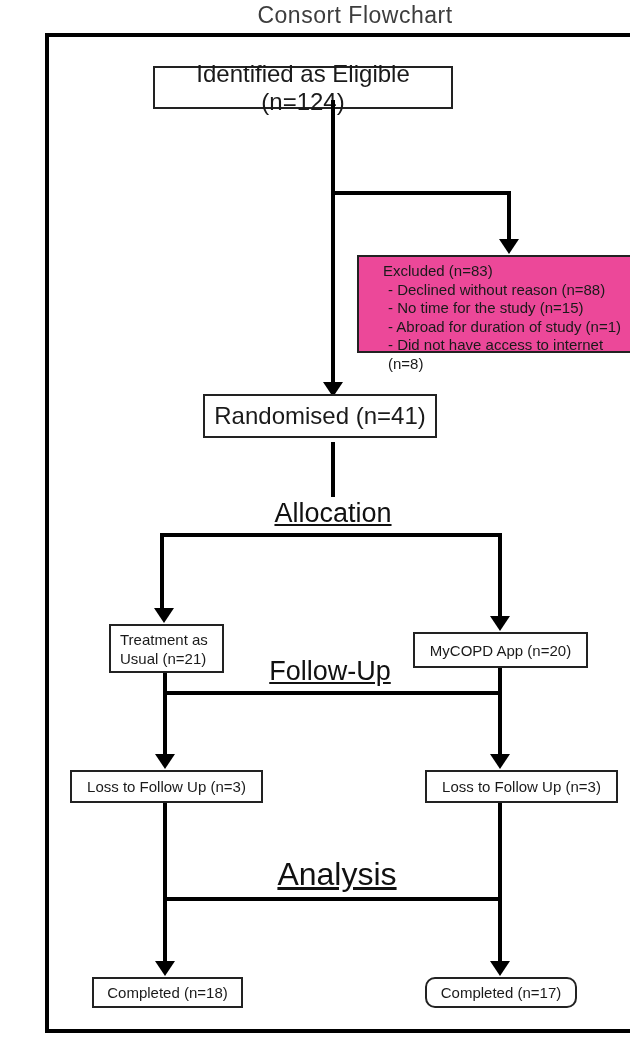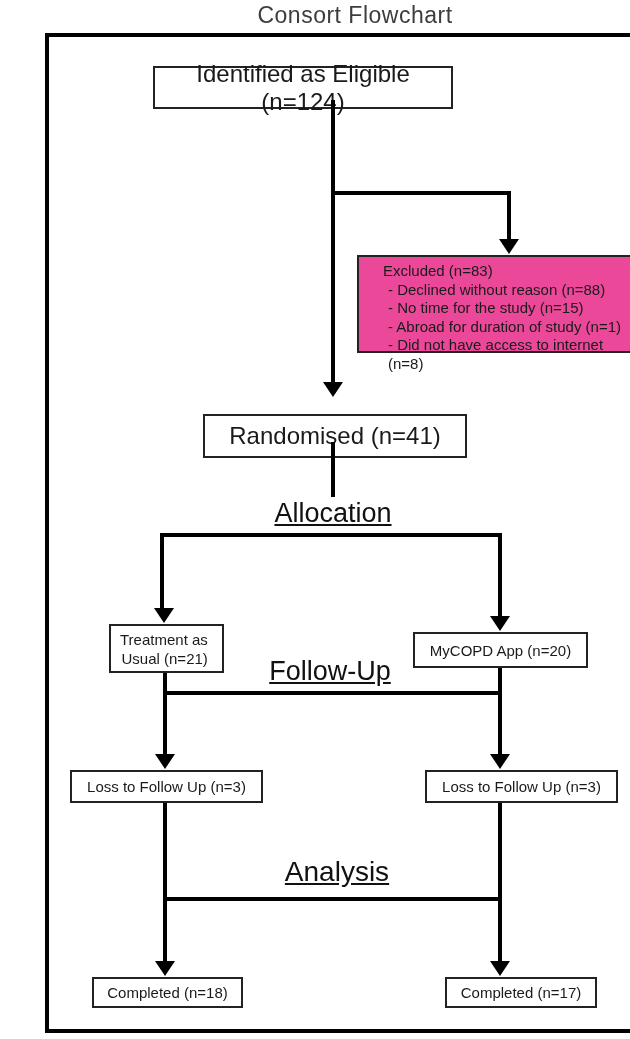--- a/index.html
+++ b/index.html
@@ -14,21 +14,21 @@
   .frame{
     position:absolute;left:5px;top:33px;width:618px;height:1000px;
     border:4px solid #000;box-sizing:border-box;background:transparent;
   }
   .box{
     position:absolute;border:2px solid #222;box-sizing:border-box;background:#fff;
     display:flex;align-items:center;justify-content:center;text-align:center;
   }
   .box.big{font-size:24px;}
   .box.small{font-size:15px;}
-  .box.left-align{justify-content:flex-start;text-align:right;}
+  .box.left-align{justify-content:flex-start;text-align:left;}
   .vline,.hline{position:absolute;background:#000;}
   .arrow{
     position:absolute;width:0;height:0;
     border-left:10px solid transparent;border-right:10px solid transparent;
     border-top:15px solid #000;
   }
   .phase-label{
     position:absolute;width:220px;text-align:center;font-size:27px;color:#111;text-decoration:underline;
   }
   .excluded-box{
@@ -59,21 +59,21 @@
   <div class="arrow" style="left:459px;top:239px;"></div>
 
   <div class="excluded-box" style="left:317px;top:255px;width:292px;height:98px;">
     <div>Excluded (n=83)</div>
     <div class="item">- Declined without reason (n=88)</div>
     <div class="item">- No time for the study (n=15)</div>
     <div class="item">- Abroad for duration of study (n=1)</div>
     <div class="item">- Did not have access to internet (n=8)</div>
   </div>
 
-  <div class="box big" style="left:163px;top:414px;width:264px;height:44px;">
+  <div class="box big" style="left:163px;top:394px;width:234px;height:44px;">
     <span>Randomised (n=41)</span>
   </div>
 
   <div class="vline" style="left:291px;top:442px;width:4px;height:55px;"></div>
 
   <div class="phase-label" style="left:183px;top:498px;">Allocation</div>
 
   <div class="hline" style="left:120px;top:533px;width:342px;height:4px;"></div>
   <div class="vline" style="left:120px;top:533px;width:4px;height:77px;"></div>
   <div class="arrow" style="left:114px;top:608px;"></div>
@@ -102,26 +102,26 @@
   <div class="box small" style="left:30px;top:770px;width:193px;height:33px;">
     <span>Loss to Follow Up (n=3)</span>
   </div>
   <div class="box small" style="left:385px;top:770px;width:193px;height:33px;">
     <span>Loss to Follow Up (n=3)</span>
   </div>
 
   <div class="vline" style="left:123px;top:803px;width:4px;height:160px;"></div>
   <div class="vline" style="left:458px;top:803px;width:4px;height:160px;"></div>
 
-  <div class="phase-label" style="left:187px;top:856px;font-size:28px;">Analysis</div>
+  <div class="phase-label" style="left:187px;top:856px;font-size:32px;">Analysis</div>
 
   <div class="hline" style="left:123px;top:897px;width:339px;height:4px;"></div>
   <div class="arrow" style="left:115px;top:961px;"></div>
   <div class="arrow" style="left:450px;top:961px;"></div>
 
   <div class="box small" style="left:52px;top:977px;width:151px;height:31px;">
     <span>Completed (n=18)</span>
   </div>
-  <div class="box small" style="left:405px;top:977px;width:152px;height:31px;">
+  <div class="box small" style="left:385px;top:977px;width:152px;height:31px;border-radius:10px;">
     <span>Completed (n=17)</span>
   </div>
 
 </div>
 
 </body></html>

